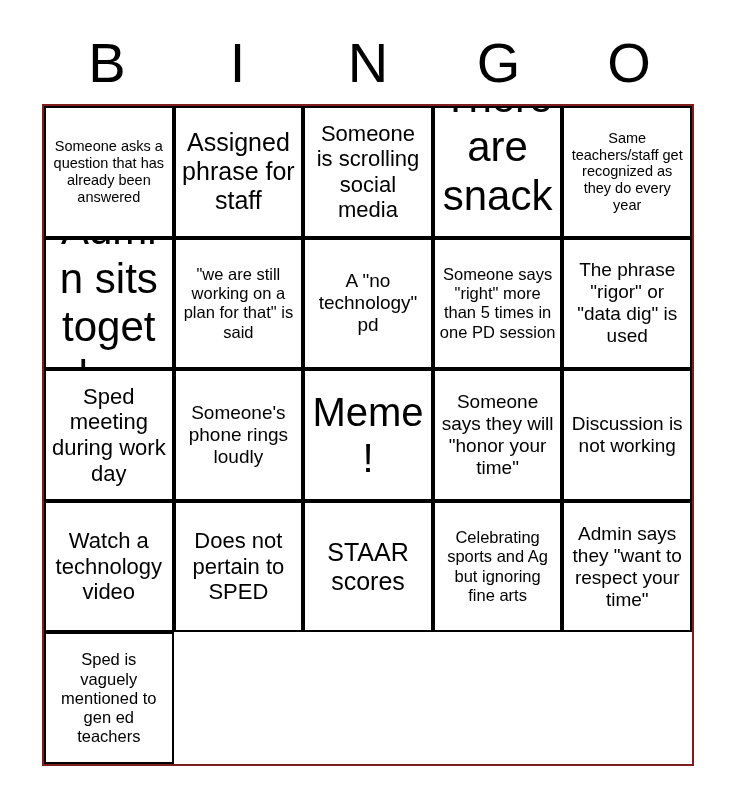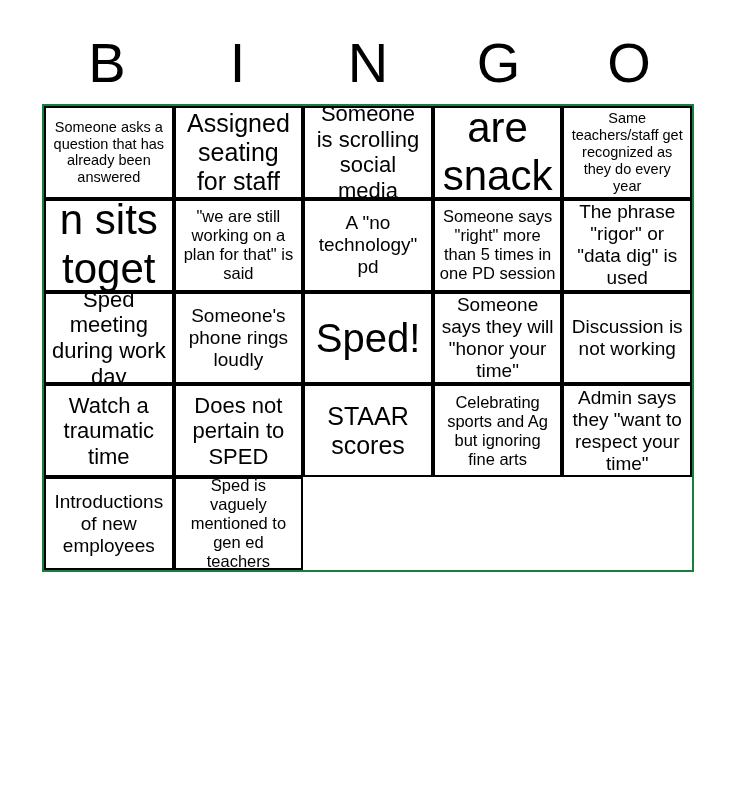--- a/index.html
+++ b/index.html
@@ -35,26 +35,26 @@
   .header-cell {
     width: 130px;
     text-align: center;
     font-size: 56px;
     line-height: 62px;
     font-weight: normal;
     letter-spacing: 0px;
   }
   .grid {
     width: 652px;
-    border: 2px solid #15803d;
+    border: 2px solid #7f1d1d;
     box-sizing: border-box;
     display: grid;
     grid-template-columns: repeat(5, 1fr);
     grid-template-rows: repeat(5, 1fr);
-    height: 468px;
+    height: 662px;
   }
   .cell {
     border: 2px solid #000000;
     box-sizing: border-box;
     display: flex;
     align-items: center;
     justify-content: center;
     text-align: center;
     padding: 2px 5px;
     overflow: hidden;
@@ -86,21 +86,21 @@
     <div class="header-cell">G</div>
     <div class="header-cell">O</div>
   </div>
 
   <div class="grid">
 
     <div class="cell fs-xs">
         <span>Someone asks a question that has already been answered</span>
       </div>
     <div class="cell fs-xl">
-        <span>Assigned seating for staff</span>
+        <span>Assigned phrase for staff</span>
       </div>
     <div class="cell fs-l">
         <span>Someone is scrolling social media</span>
       </div>
     <div class="cell fs-xxl">
         <span>There are snacks</span>
       </div>
     <div class="cell fs-xs">
         <span>Same teachers/staff get recognized as they do every year</span>
       </div>
@@ -121,46 +121,43 @@
         <span>The phrase "rigor" or "data dig" is used</span>
       </div>
 
     <div class="cell fs-l">
         <span>Sped meeting during work day</span>
       </div>
     <div class="cell fs-m">
         <span>Someone's phone rings loudly</span>
       </div>
     <div class="cell free">
-        <span>Sped!</span>
+        <span>Meme!</span>
       </div>
     <div class="cell fs-m">
         <span>Someone says they will "honor your time"</span>
       </div>
     <div class="cell fs-m">
         <span>Discussion is not working</span>
       </div>
 
     <div class="cell fs-l">
-        <span>Watch a traumatic time</span>
+        <span>Watch a technology video</span>
       </div>
     <div class="cell fs-l">
         <span>Does not pertain to SPED</span>
       </div>
     <div class="cell fs-xl">
         <span>STAAR scores</span>
       </div>
 
     <div class="cell fs-s">
         <span>Celebrating sports and Ag but ignoring fine arts</span>
       </div>
     <div class="cell fs-m">
         <span>Admin says they "want to respect your time"</span>
       </div>
-    <div class="cell fs-m">
-        <span>Introductions of new employees</span>
-      </div>
     <div class="cell fs-s">
         <span>Sped is vaguely mentioned to gen ed teachers</span>
       </div>
 
   </div>
 </div>
 
 </body></html>

